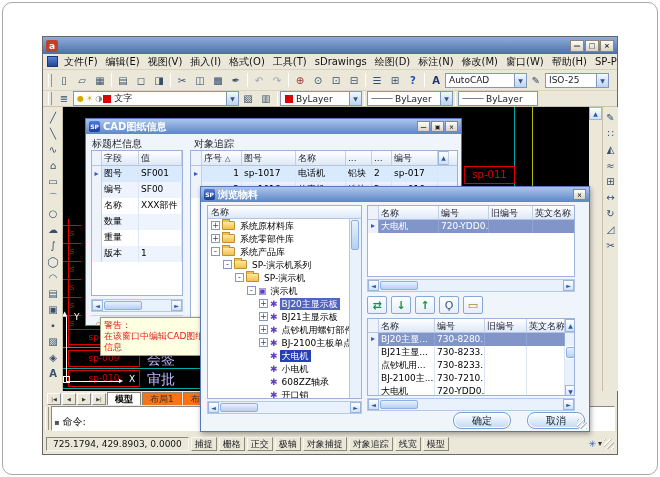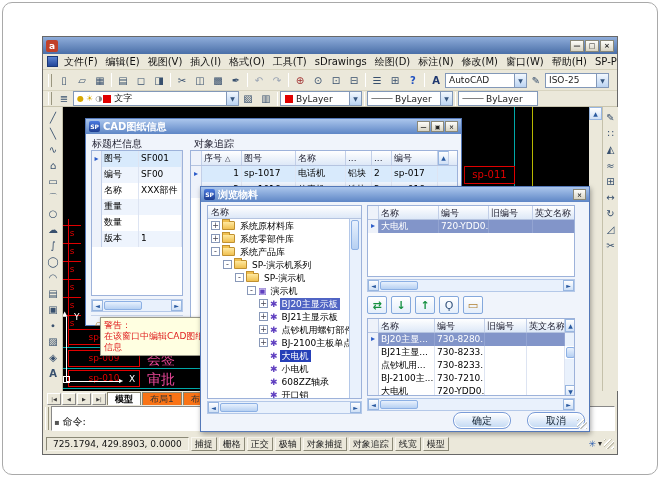--- a/index.html
+++ b/index.html
@@ -21,21 +21,21 @@
 .ic{width:18px;height:16px;display:flex;align-items:center;justify-content:center;font-size:10px;color:#38506e;flex:0 0 auto}
 .sep{width:1px;height:14px;background:#b8b49e;border-right:1px solid #fff;margin:0 2px;flex:0 0 auto}
 .cmb{height:15px;background:#fff;border:1px solid #8298b8;display:flex;align-items:center;font-size:9px;padding-left:3px;color:#222;white-space:nowrap;overflow:hidden;flex:0 0 auto}
 .da{margin-left:auto;width:12px;align-self:stretch;background:linear-gradient(#f2f8fe,#bcd4f2);border-left:1px solid #8298b8;font-size:6px;color:#35557e;display:flex;align-items:center;justify-content:center}
 .chip{width:8px;height:8px;background:#e00000;margin:0 3px 0 1px;flex:0 0 auto}
 .lng{letter-spacing:-1px;color:#333;font-size:8px;margin-right:3px}
 .yel{color:#d8a800}.gry{color:#888}
 .vtb{position:absolute;display:flex;flex-direction:column;align-items:center;padding-top:3px;gap:1px;background:#ebe8da}
 .vic{width:16px;height:15px;display:flex;align-items:center;justify-content:center;font-size:10px;color:#38506e}
 .canvas{position:absolute;left:20px;top:70px;width:526px;height:284px;background:#000;overflow:hidden}
-.red{color:#ec4899}
+.red{color:#c4b5fd}
 .dlg{position:absolute;background:#f0f4fb;border:1px solid #5478b8;box-shadow:1px 2px 5px rgba(0,0,0,.35)}
 .dt{height:15px;background:linear-gradient(#abc6ec,#5e86c6);display:flex;align-items:center;gap:3px;padding:0 3px;color:#fff;font-size:10px;font-weight:bold}
 .spico{width:11px;height:11px;background:linear-gradient(#4a7ae0,#1c3c90);color:#fff;font-size:6px;font-weight:bold;display:flex;align-items:center;justify-content:center;border-radius:2px;flex:0 0 auto}
 .dwb{width:13px;height:11px;background:linear-gradient(#fdfdfa,#d8d4c4);border:1px solid #8a8878;font-size:6px;line-height:9px;text-align:center;color:#222}
 .plabel{position:absolute;font-size:10px;color:#223}
 .tbl{position:absolute;background:#fff;border:1px solid #9db2da;font-size:9px;overflow:hidden}
 .hd{display:flex;height:15px;background:linear-gradient(#ffffff,#dde8f7);border-bottom:1px solid #b5c4e0;color:#223}
 .rw{display:flex;height:16px;line-height:15px;background:#fff}
 .rows .rw:nth-child(even){background:#eef4fd}
 .cl{border-right:1px solid #dde4f2;padding:0 2px;white-space:nowrap;overflow:hidden;flex:0 0 auto}
@@ -288,44 +288,49 @@
     <span class="wbtns">
       <span class="dwb">—</span>
       <span class="dwb">▣</span>
       <span class="dwb">×</span>
     </span>
   </div>
 
   <span class="plabel" style="left:6px;top:18px">标题栏信息</span>
 
   <div class="tbl" style="left:5px;top:31px;width:92px;height:146px">
+    <div class="hd">
+      <span class="cl sc" style="width:10px"></span>
+      <span class="cl" style="width:37px">字段</span>
+      <span class="cl" style="width:43px">值</span>
+    </div>
     <div class="rows">
       <div class="rw hl">
         <span class="cl sc" style="width:10px;font-size:8px">▸</span>
         <span class="cl" style="width:37px">图号</span>
         <span class="cl" style="width:43px">SF001</span>
       </div>
       <div class="rw">
         <span class="cl sc" style="width:10px"></span>
         <span class="cl" style="width:37px">编号</span>
         <span class="cl" style="width:43px">SF00</span>
       </div>
       <div class="rw">
         <span class="cl sc" style="width:10px"></span>
         <span class="cl" style="width:37px">名称</span>
         <span class="cl" style="width:43px">XXX部件</span>
       </div>
       <div class="rw">
         <span class="cl sc" style="width:10px"></span>
-        <span class="cl" style="width:37px">重量</span>
+        <span class="cl" style="width:37px">数量</span>
         <span class="cl" style="width:43px"></span>
       </div>
       <div class="rw">
         <span class="cl sc" style="width:10px"></span>
-        <span class="cl" style="width:37px">数量</span>
+        <span class="cl" style="width:37px">重量</span>
         <span class="cl" style="width:43px"></span>
       </div>
       <div class="rw">
         <span class="cl sc" style="width:10px"></span>
         <span class="cl" style="width:37px">版本</span>
         <span class="cl" style="width:43px">1</span>
       </div>
     </div>
   </div>
 

